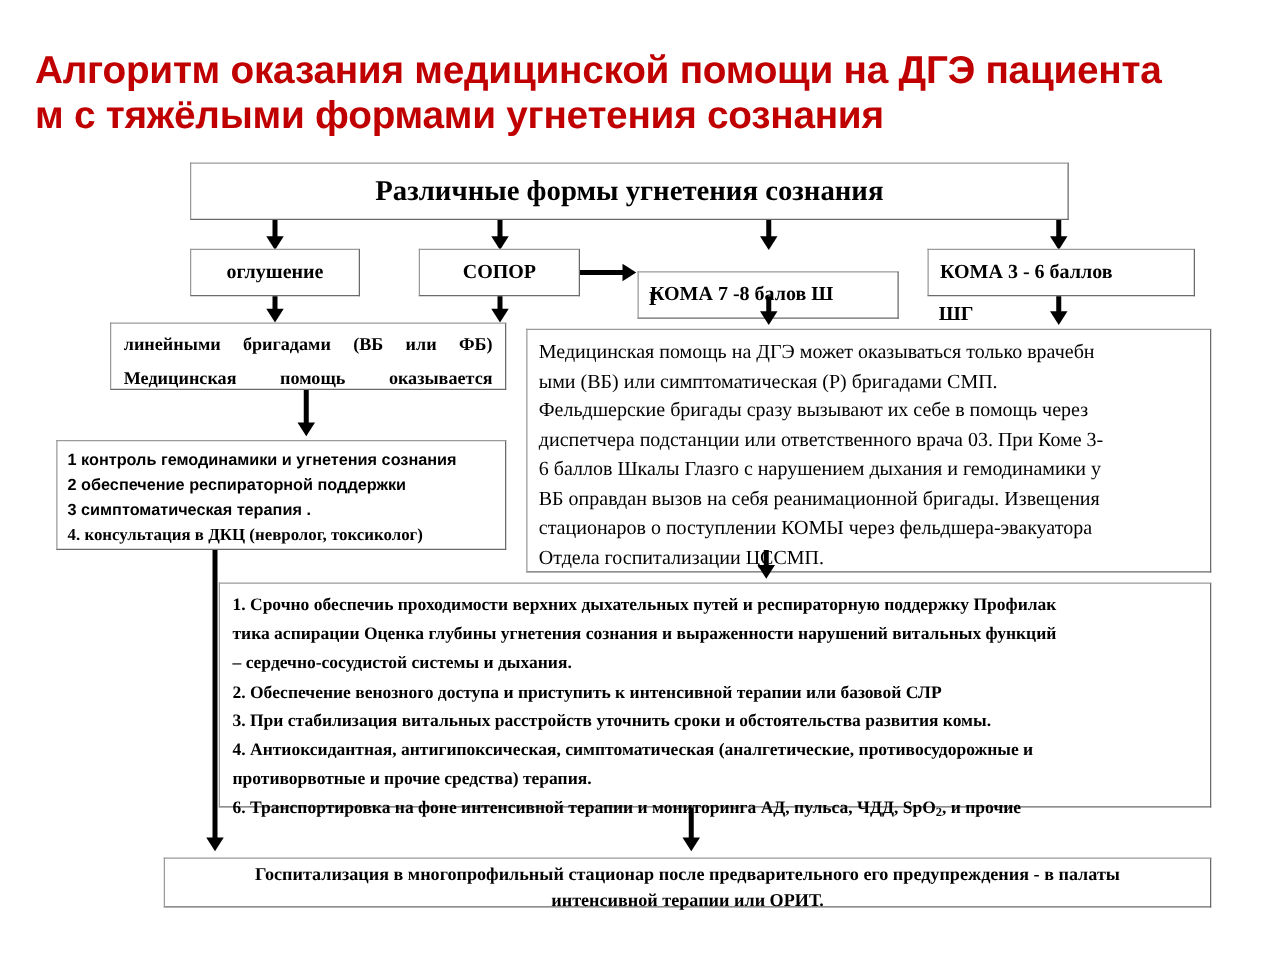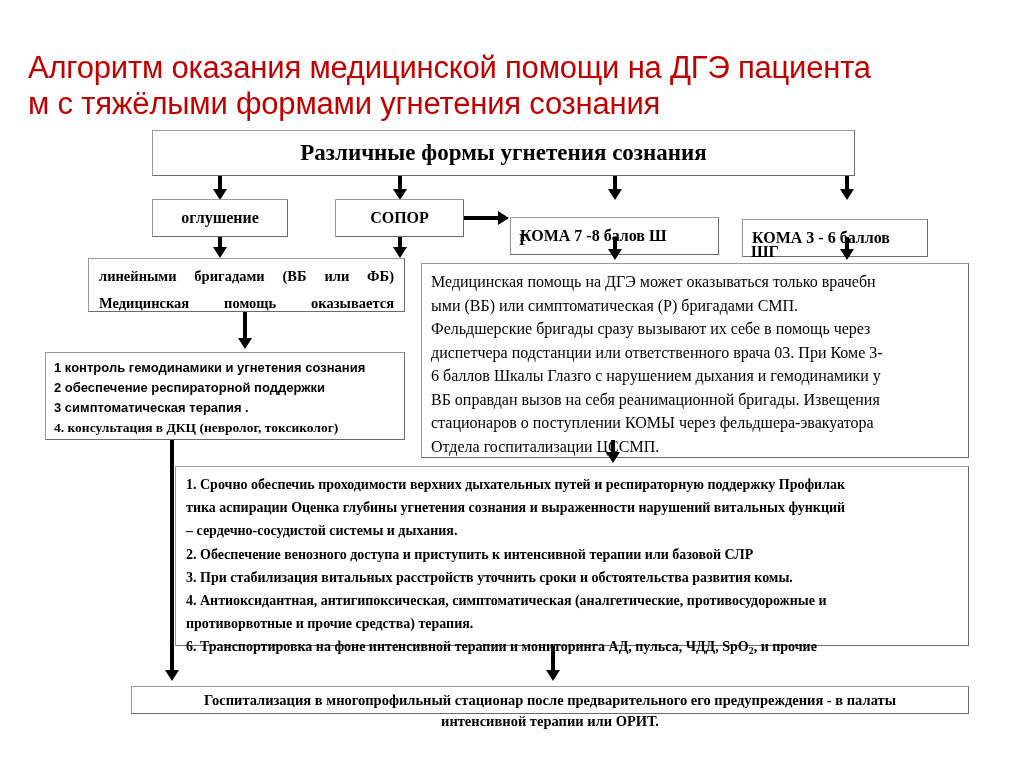--- a/index.html
+++ b/index.html
@@ -9,23 +9,23 @@
     font-family:"Liberation Serif", serif;
     color:#000;
     position:relative;
     overflow:hidden;
   }
   #slide { position:absolute; left:0; top:0; width:1024px; height:767px; }
 
   
   .title {
     position:absolute;
-    left:28px; top:50px; width:960px;
+    left:28px; top:38px; width:960px;
     font-family:"Liberation Sans", sans-serif;
-    font-weight:normal;
+    font-weight:bold;
     font-size:31px;
     line-height:36px;
     color:#c00000;
     letter-spacing:-0.2px;
   }
 
   
   .box {
     position:absolute;
     box-sizing:border-box;
@@ -55,21 +55,21 @@
     line-height:19px;
     padding-top:8px;
     display:block;
   }
   #box-oglushenie { left:152px; top:199px; width:136px; }
   #box-oglushenie .txt { text-align:center; }
   #box-sopor      { left:335px; top:199px; width:129px; }
   #box-sopor .txt { text-align:center; }
   #box-koma78     { left:510px; top:217px; width:209px; }
   #box-koma78 .txt { text-align:left; padding-left:9px; }
-  #box-koma36     { left:742px; top:199px; width:186px;margin-top:20px; }
+  #box-koma36     { left:742px; top:199px; width:214px; }
   #box-koma36 .txt { text-align:left; padding-left:9px; }
 
   
   #box-medhelp { left:88px; top:258px; width:317px; height:54px; }
   #box-medhelp .txt {
     font-family:"Liberation Serif", serif;
     font-weight:bold; font-size:14.5px;
     line-height:20px;
     padding:7px 10px 0 10px;
     text-align:justify;
@@ -106,21 +106,21 @@
   #box-actions .lst { padding:6px 10px 0 10px; }
   #box-actions .li {
     font-family:"Liberation Serif", serif;
     font-weight:bold; font-size:14px;
     line-height:23.2px;
     white-space:nowrap;
   }
   #box-actions sub { font-size:10px; vertical-align:-0.25em; }
 
   
-  #box-hosp { left:131px; top:686px; width:838px; height:28px; }
+  #box-hosp { left:131px; top:686px; width:838px; height:40px; }
   #box-hosp .txt {
     font-family:"Liberation Serif", serif;
     font-weight:bold; font-size:14.5px;
     line-height:21px;
     padding:3px 6px 0 6px;
     text-align:center;
   }
   #box-hosp .ln { display:block; }
 
   

